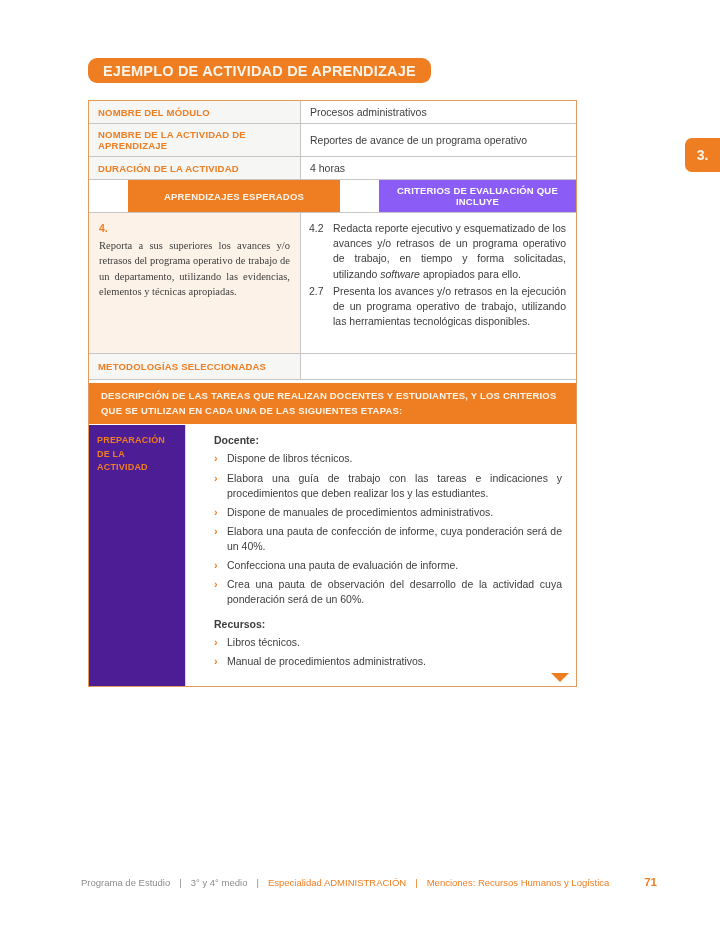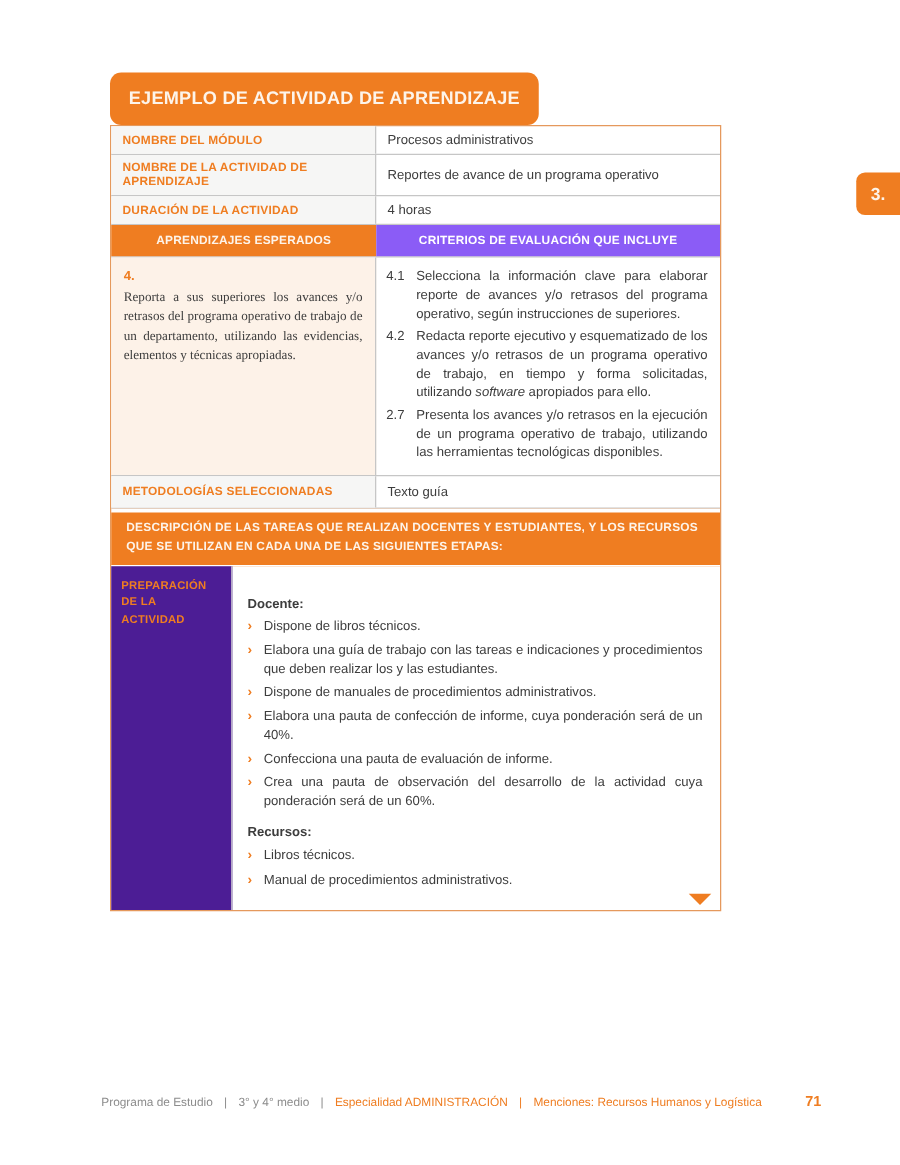--- a/index.html
+++ b/index.html
@@ -8,21 +8,21 @@
     width: 720px; height: 932px;
     position: relative;
     font-family: "Liberation Sans", sans-serif;
     color: #3d3d3d;
     overflow: hidden;
   }
 
   
   .title-tab {
     position: absolute; left: 88px; top: 58px;
-    height: 42px; display: inline-flex; align-items: center;
+    height: 25px; display: inline-flex; align-items: center;
     background: #ef7d21; border-radius: 9px;
     padding: 0 15px;
   }
   .title-tab span {
     color: #fdf4ea; font-weight: bold; font-size: 14.5px; letter-spacing: 0.2px;
   }
 
   
   .side-tab {
     position: absolute; right: 0; top: 138px;
@@ -53,21 +53,21 @@
     flex: 1; font-size: 10.5px; color: #3d3d3d;
     display: flex; align-items: center; text-align: center;
   }
   .info-row { min-height: 23px; }
 
   
   .head-row { min-height: 26px; border-bottom: 1px solid #c6c6c6; }
   .head-cell {
     font-weight: bold; font-size: 9.5px; letter-spacing: 0.2px;
     display: flex; align-items: center; justify-content: center;
-    padding: 5px 8px; text-align: center;
+    padding: 5px 8px; text-align: center; margin-left: 39px;
   }
   .head-cell.orange {
     width: 212px; flex: 0 0 212px;
     background: #ef7d21; color: #fdf4ea;
   }
   .head-cell.gray { flex: 1; background: #8b5cf6; color: #ffffff; }
 
   
   .body-row { min-height: 141px; }
   .oa-cell {
@@ -94,21 +94,21 @@
   }
 
   
   .prep-row { min-height: 198px; position: relative; }
   .prep-label {
     width: 97px; flex: 0 0 97px;
     background: #4c1d95; border-right: 1px solid #d8d8d8;
     color: #ef7d21; font-weight: bold; font-size: 9px; line-height: 1.5;
     padding: 9px 8px; letter-spacing: 0.2px;
   }
-  .prep-content { flex: 1; padding: 9px 14px 12px 12px; margin-top: 15px; }
+  .prep-content { flex: 1; padding: 9px 14px 12px 28px; }
   .prep-heading { font-weight: bold; font-size: 10.5px; margin: 0 0 5px 0; }
   .prep-heading.recursos { margin-top: 11px; }
   .bullet-item { display: flex; margin-bottom: 4px; }
   .bullet-glyph {
     flex: 0 0 13px; color: #ef7d21; font-weight: bold;
     font-size: 11px; line-height: 1.4;
   }
   .bullet-glyph::before { content: "›"; }
   .bullet-text { flex: 1; font-size: 10.5px; line-height: 1.42; text-align: justify; }
   .cont-arrow {
@@ -163,40 +163,35 @@
     <div class="head-cell gray">CRITERIOS DE EVALUACIÓN QUE INCLUYE</div>
   </div>
 
   <div class="row body-row">
     <div class="oa-cell">
       <span class="oa-num">4.</span>
       <div class="oa-text">Reporta a sus superiores los avances y/o retrasos del programa operativo de trabajo de un departamento, utilizando las evidencias, elementos y técnicas apropiadas.</div>
     </div>
     <div class="crit-cell">
       <div class="crit-item">
-        <span class="crit-num">4.1</span>
-        <span class="crit-text">Selecciona la información clave para elaborar reporte de avances y/o retrasos del programa operativo, según instrucciones de superiores.</span>
-      </div>
-      <div class="crit-item">
         <span class="crit-num">4.2</span>
         <span class="crit-text"><span>Redacta reporte ejecutivo y esquematizado de los avances y/o retrasos de un programa operativo de trabajo, en tiempo y forma solicitadas, utilizando </span><i>software</i><span> apropiados para ello.</span></span>
       </div>
       <div class="crit-item">
         <span class="crit-num">2.7</span>
         <span class="crit-text">Presenta los avances y/o retrasos en la ejecución de un programa operativo de trabajo, utilizando las herramientas tecnológicas disponibles.</span>
       </div>
     </div>
   </div>
 
   <div class="row metod-row">
     <div class="cell label">METODOLOGÍAS SELECCIONADAS</div>
-    <div class="cell value">Texto guía</div>
-  </div>
-
-  <div class="banner">DESCRIPCIÓN DE LAS TAREAS QUE REALIZAN DOCENTES Y ESTUDIANTES, Y LOS RECURSOS QUE SE UTILIZAN EN CADA UNA DE LAS SIGUIENTES ETAPAS:</div>
+  </div>
+
+  <div class="banner">DESCRIPCIÓN DE LAS TAREAS QUE REALIZAN DOCENTES Y ESTUDIANTES, Y LOS CRITERIOS QUE SE UTILIZAN EN CADA UNA DE LAS SIGUIENTES ETAPAS:</div>
 
   <div class="row prep-row">
     <div class="prep-label">PREPARACIÓN DE LA ACTIVIDAD</div>
     <div class="prep-content">
       <p class="prep-heading">Docente:</p>
 
       <div class="bullet-item">
         <span class="bullet-glyph"></span>
         <span class="bullet-text">Dispone de libros técnicos.</span>
       </div>

